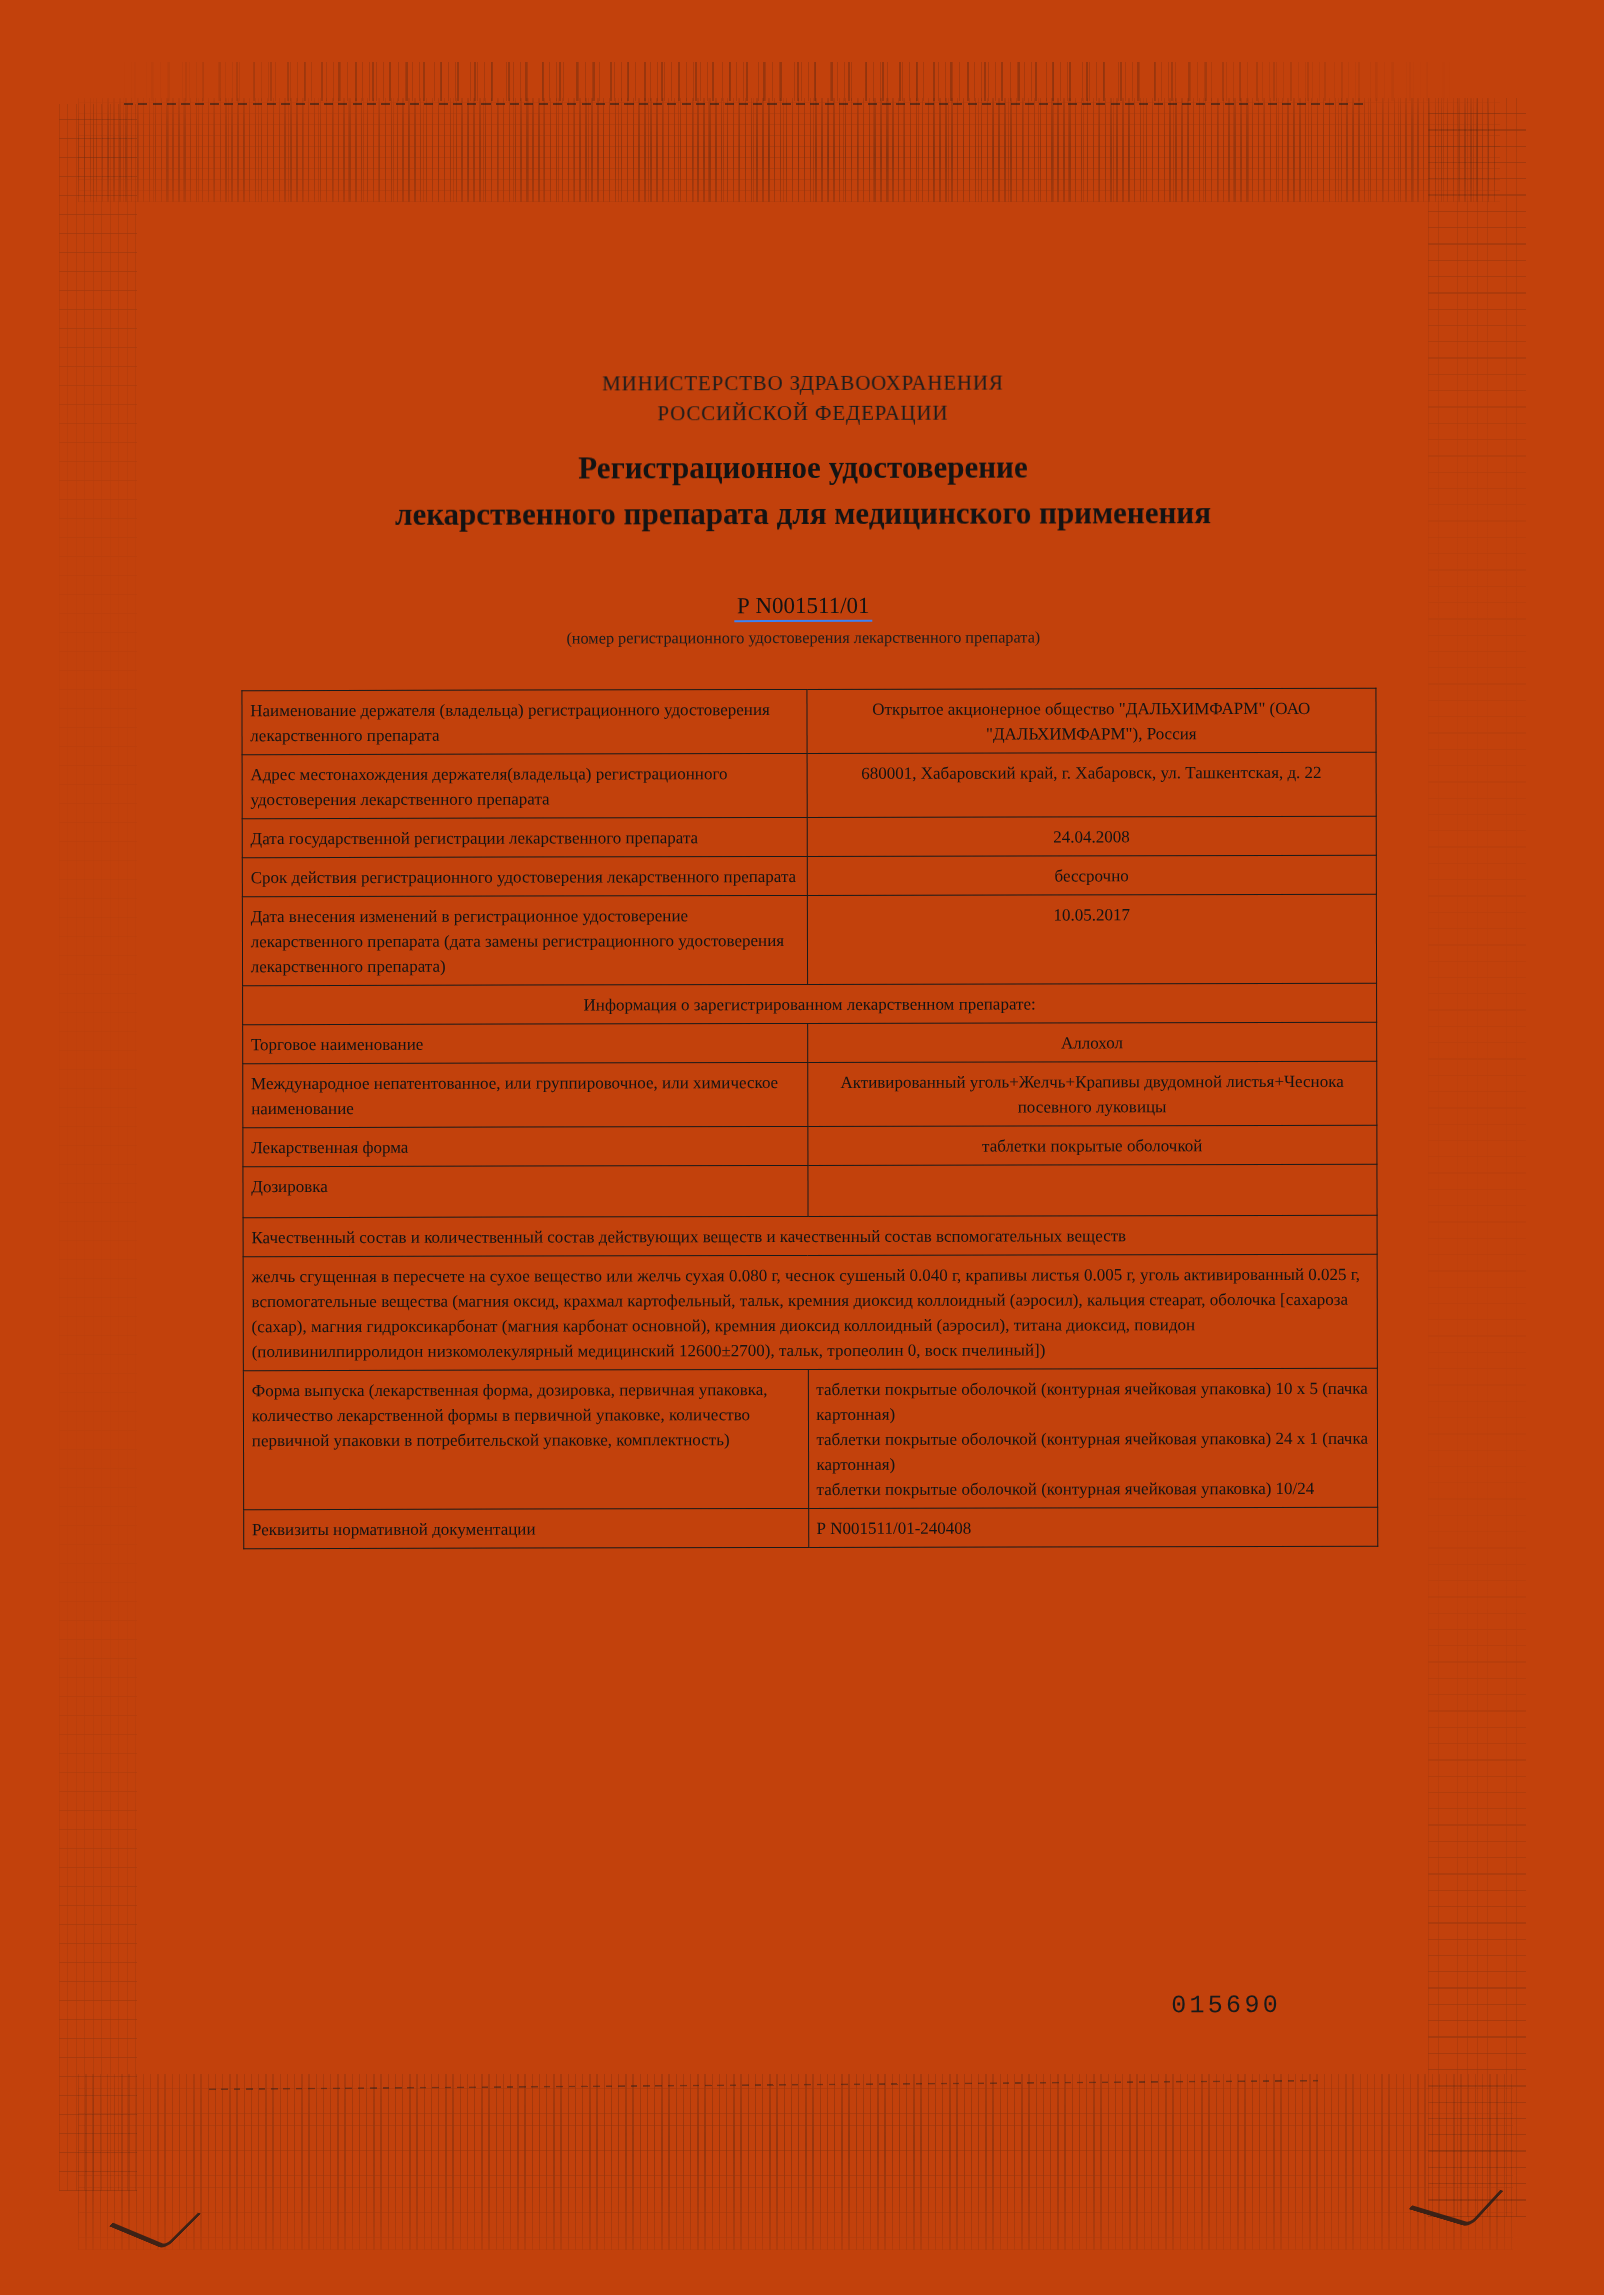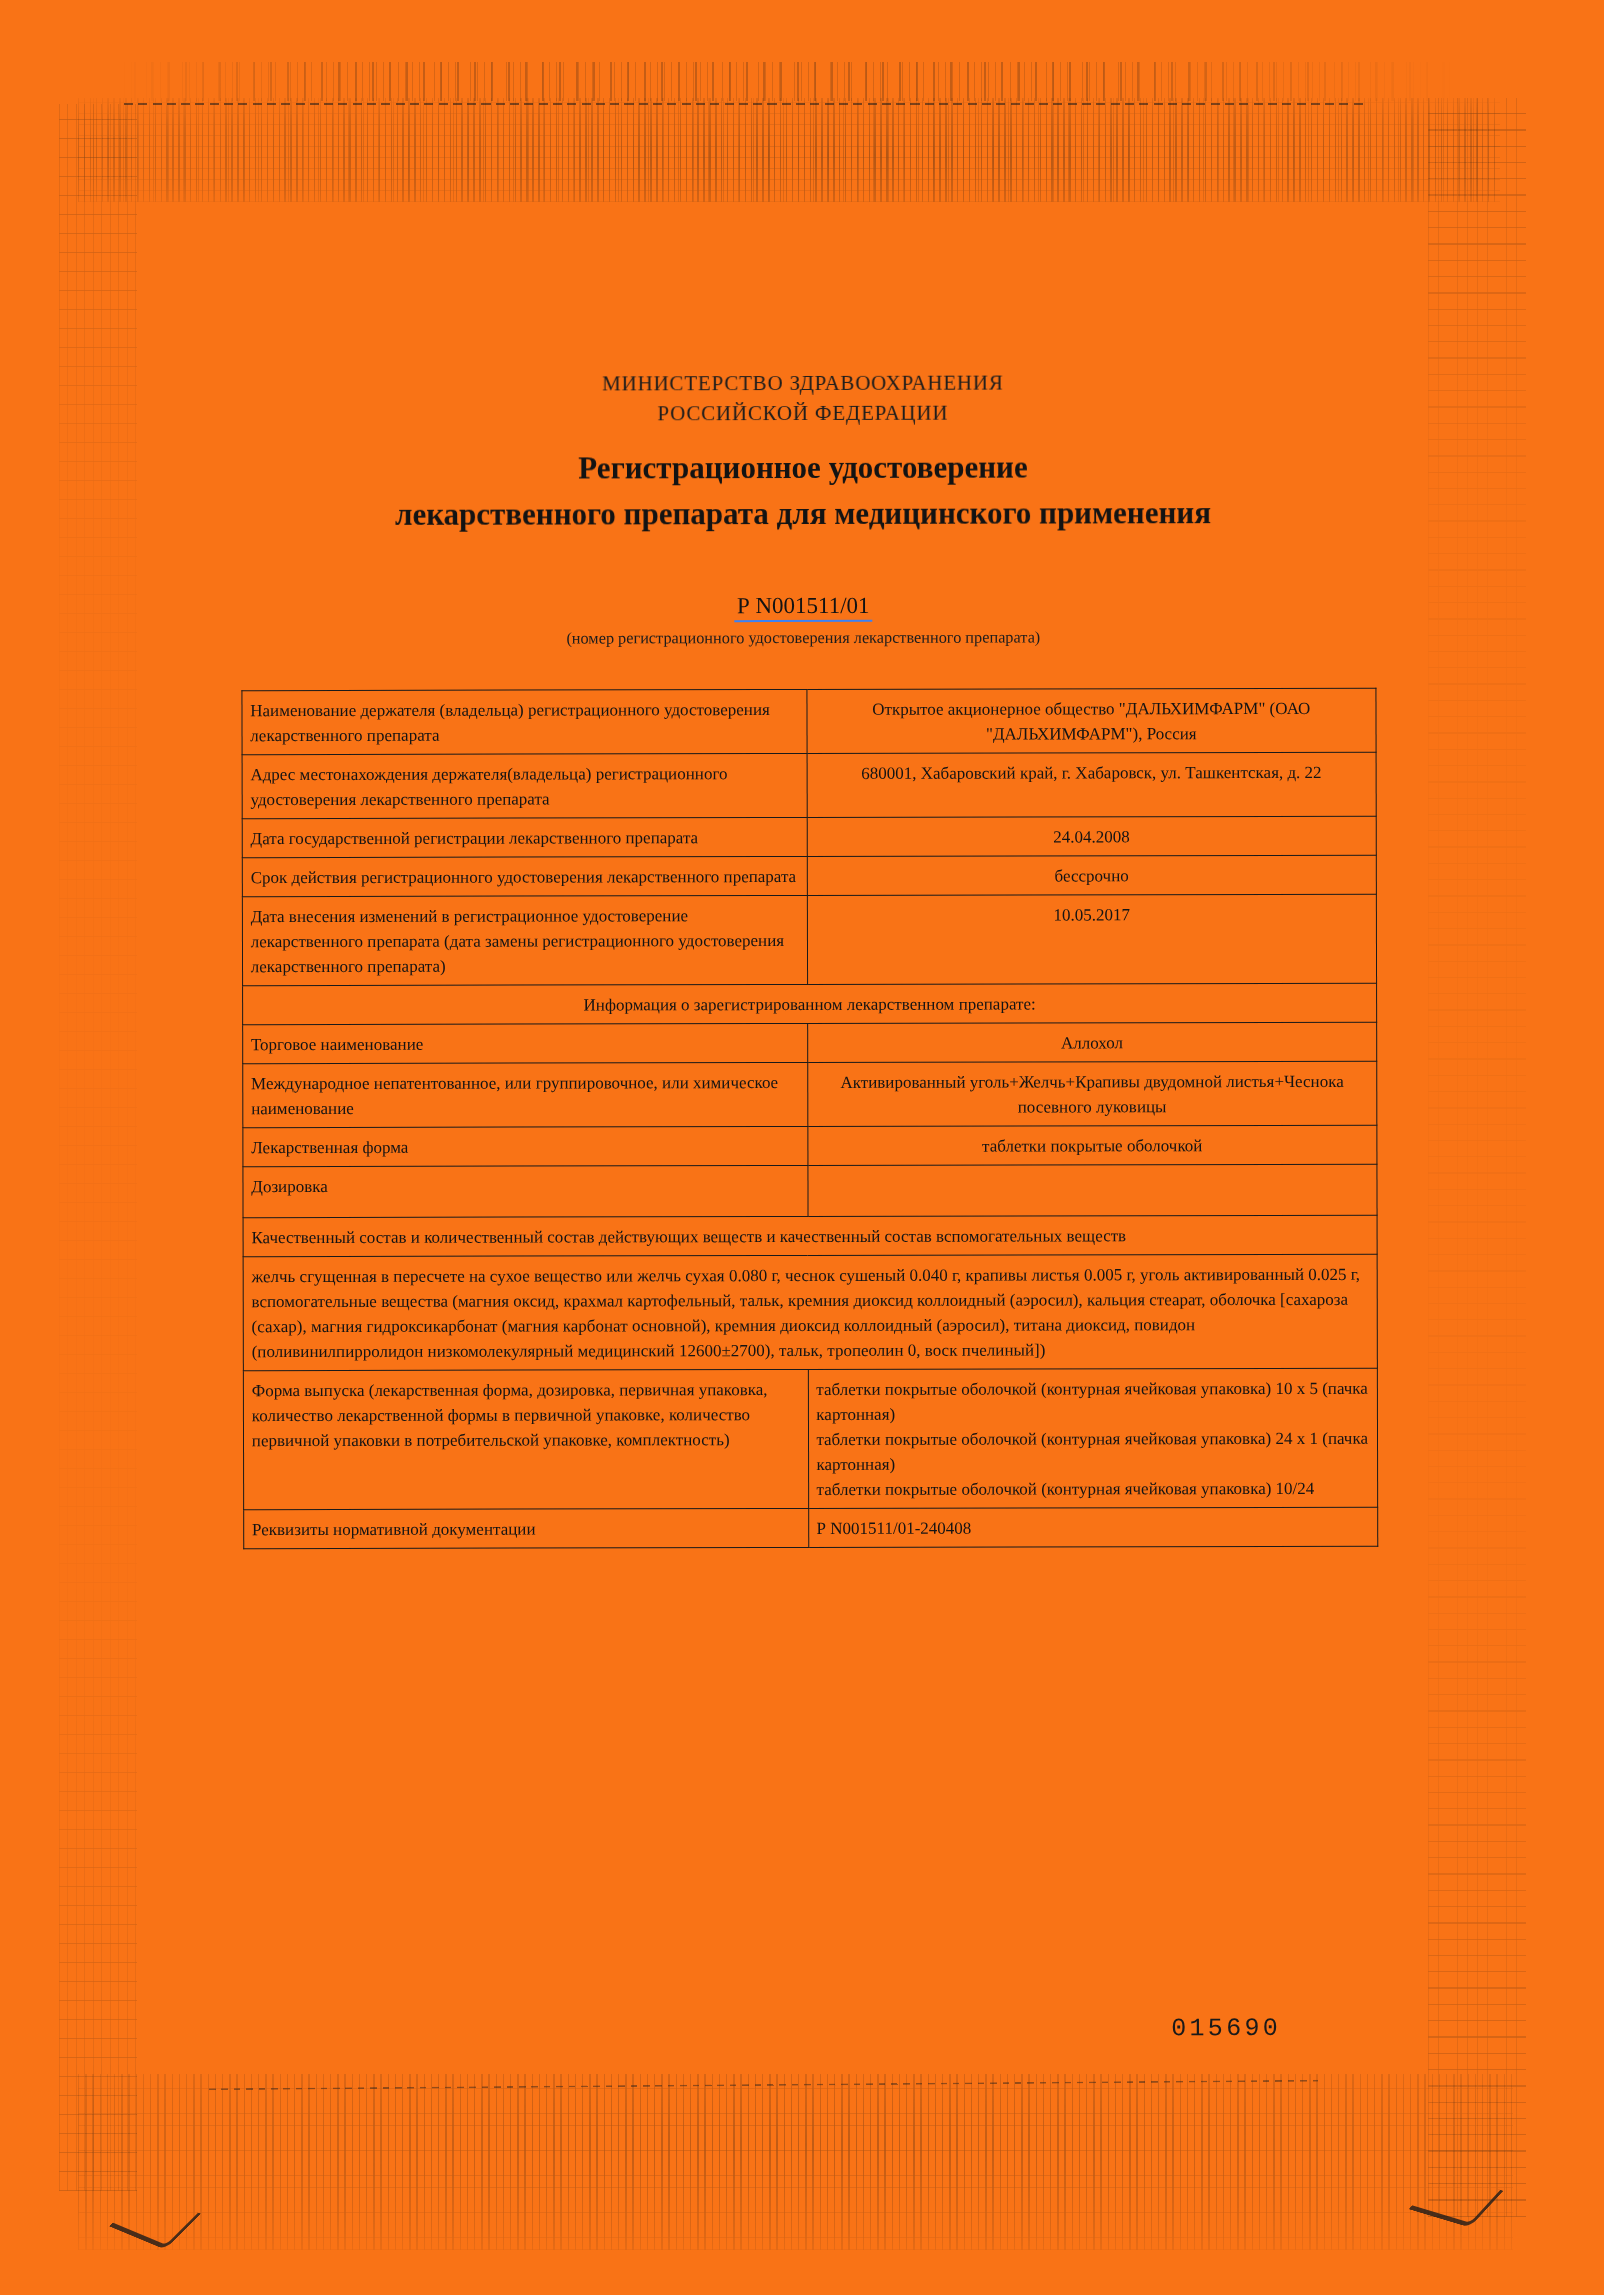--- a/index.html
+++ b/index.html
@@ -13,21 +13,21 @@
     font-family: "Liberation Serif", "DejaVu Serif", serif;
     color: #111111;
     position: relative;
     overflow: hidden;
   }
 
   
   .page {
     position: absolute;
     inset: 0;
-    background: #f97316;
+    background: #c2410c;
   }
 
   
   .noise-band {
     position: absolute;
     pointer-events: none;
     opacity: .55;
     background-repeat: repeat;
   }
   .noise-top {
@@ -188,21 +188,20 @@
     text-align: left;
   }
 
   .serialno {
     position: absolute;
     left: 1167px; top: 1992px;
     font-size: 25px;
     letter-spacing: 3.3px;
     color: #1a1a1a;
     font-family: "Liberation Mono", monospace;
-    margin-top: 23px;
   }
 
   
   .skew { transform: rotate(-0.12deg); transform-origin: 50% 20%; }
 </style>
 </head>
 <body>
 
 <div class="page">
 

